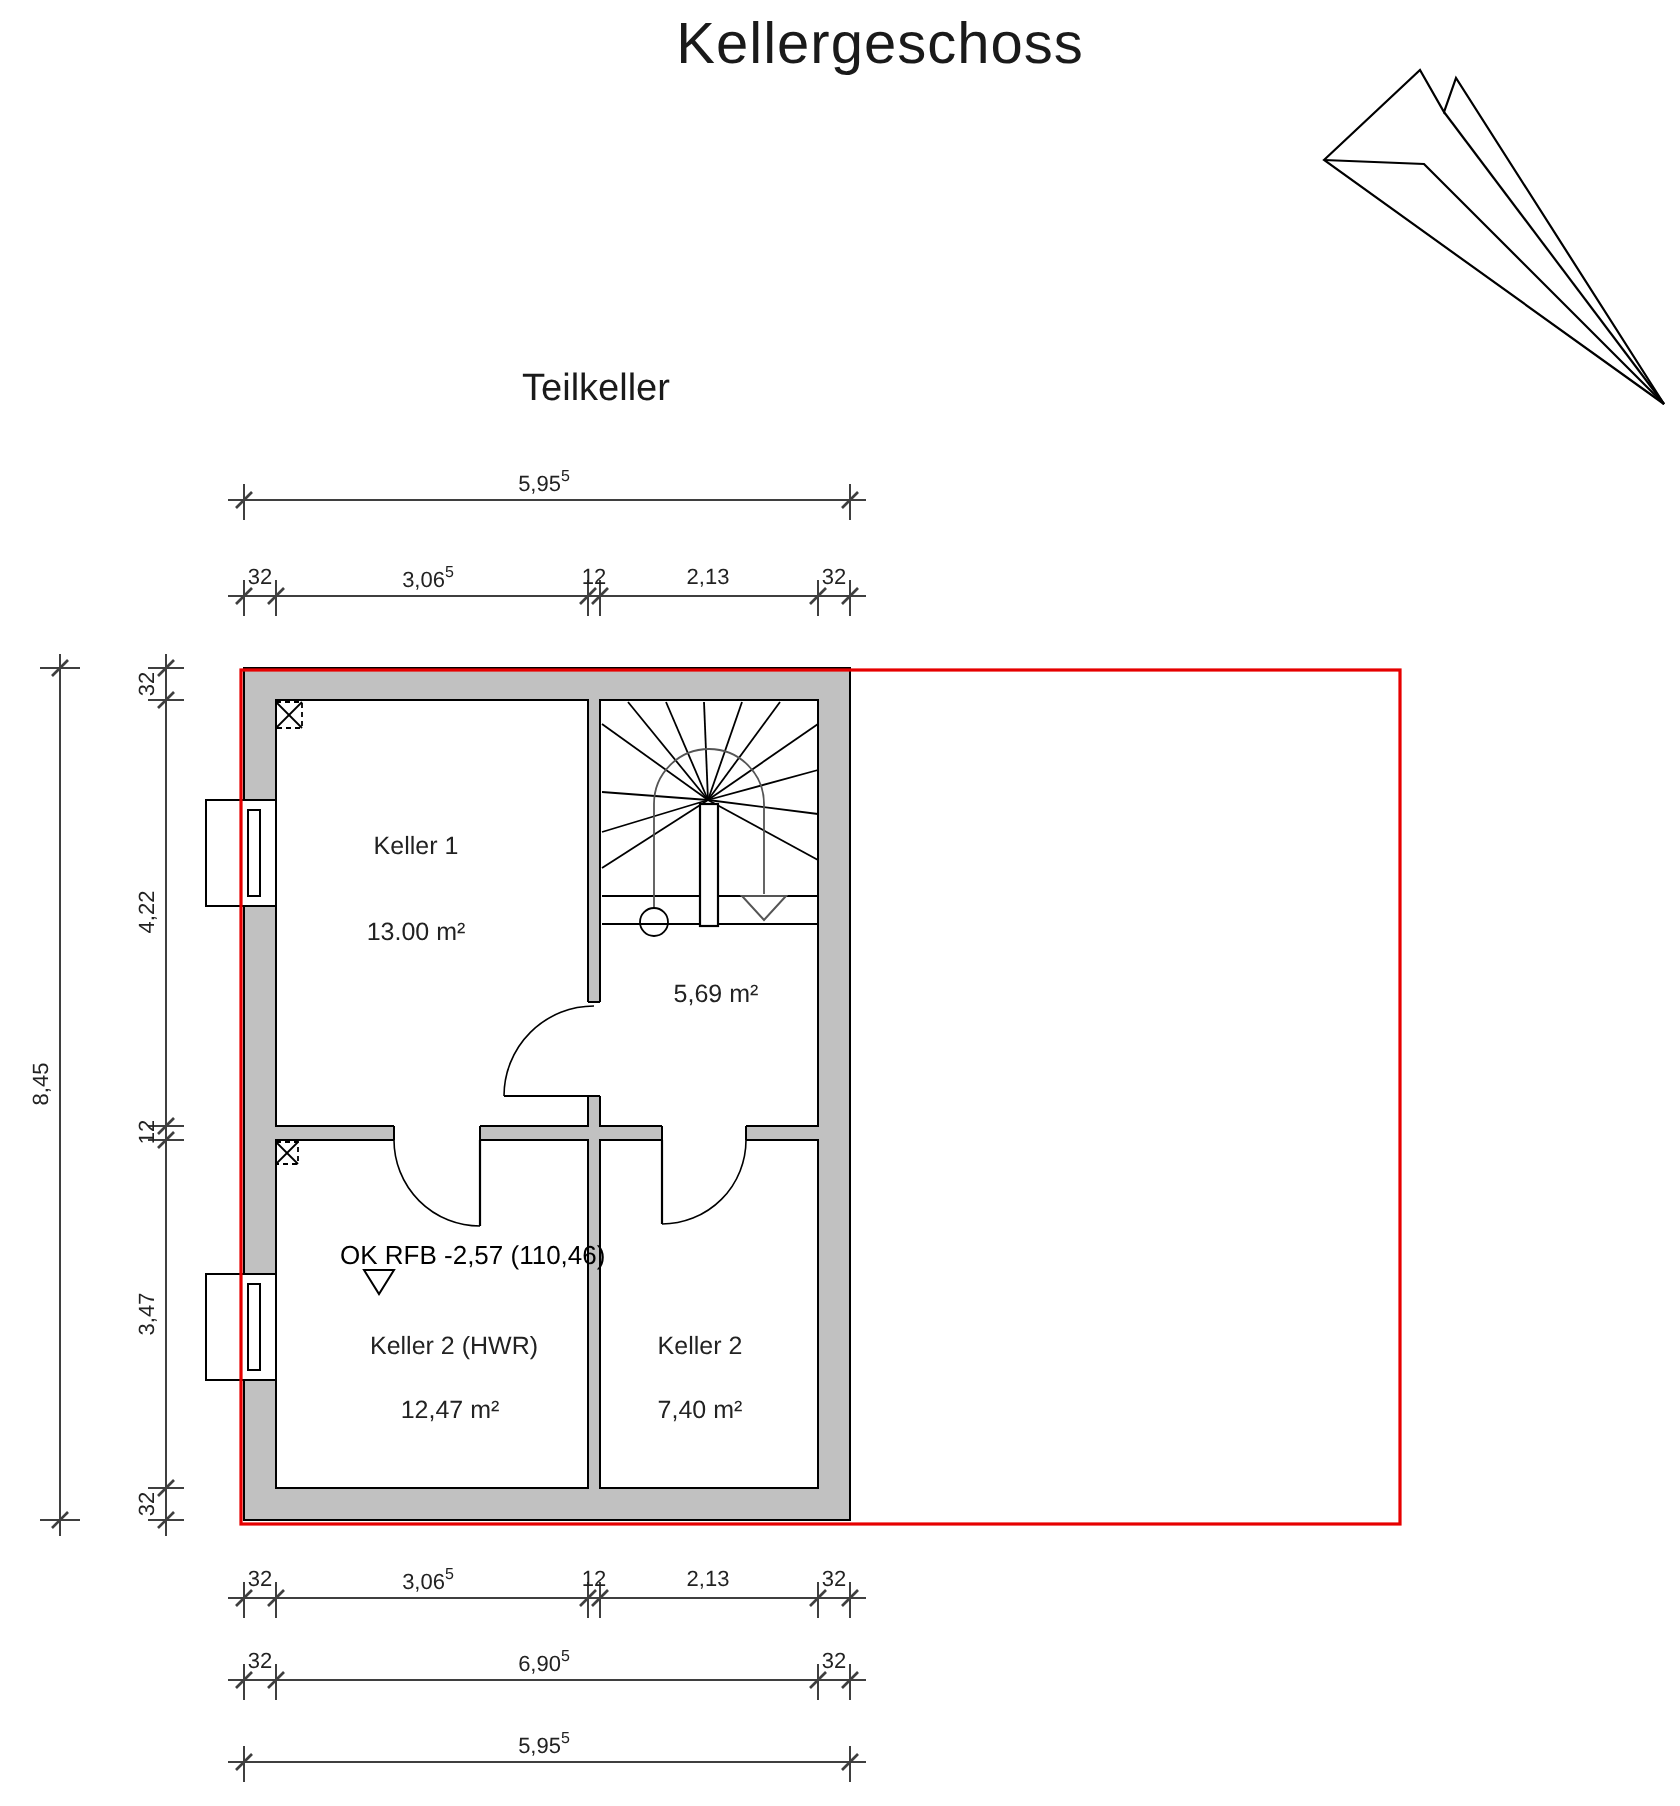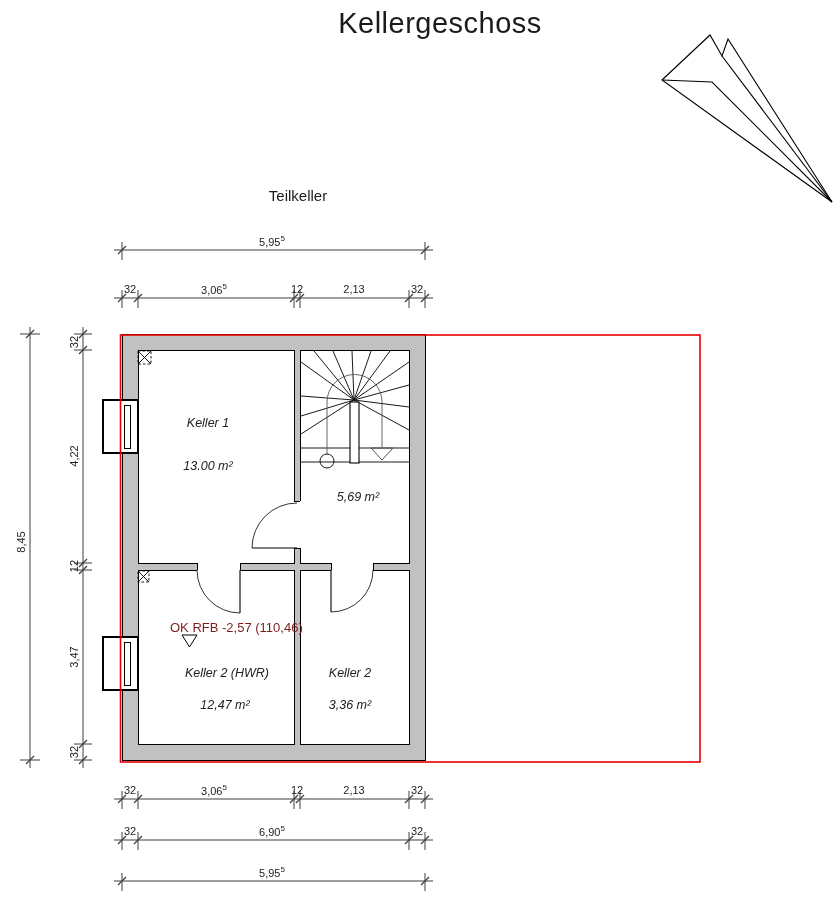--- a/index.html
+++ b/index.html
@@ -3,25 +3,25 @@
 <meta charset="utf-8">
 <style>
   html,body{margin:0;padding:0;background:#fff;}
   #stage{position:relative;width:840px;height:903px;background:#fff;overflow:hidden;
          font-family:"Liberation Sans",sans-serif;color:#1a1a1a;}
   #plan-svg{position:absolute;left:0;top:0;z-index:1;}
   .lbl{position:absolute;z-index:2;white-space:nowrap;}
   .c{transform:translate(-50%,-50%);}
   .r{transform:translate(-50%,-50%) rotate(-90deg);}
   .title{font-size:29px;letter-spacing:0.5px;}
-  .section{font-size:15px;}
+  .section{font-size:19px;}
   .dim{font-size:11px;color:#222;}
   .dim sup{font-size:8px;}
-  .room{font-size:12.5px;color:#222;font-style:italic;}
-  .note{font-size:13px;color:#7f1d1d;}
+  .room{font-size:12.5px;color:#222;}
+  .note{font-size:13px;color:#000000;}
 </style>
 </head>
 <body>
 
 <div id="stage">
 
   <svg id="plan-svg" width="840" height="903" viewBox="0 0 840 903">
 
     <g shape-rendering="crispEdges">
       <rect x="122" y="334" width="303" height="426" fill="#c1c1c1" stroke="#000" stroke-width="1"></rect>
@@ -203,21 +203,21 @@
   <div class="lbl r dim" style="left:74px;top:566px"><span>12</span></div>
   <div class="lbl r dim" style="left:74px;top:657px"><span>3,47</span></div>
   <div class="lbl r dim" style="left:74px;top:752px"><span>32</span></div>
 
   <div class="lbl c room" style="left:208px;top:423px">Keller 1</div>
   <div class="lbl c room" style="left:208px;top:466px">13.00 m²</div>
   <div class="lbl c room" style="left:358px;top:497px">5,69 m²</div>
   <div class="lbl c room" style="left:227px;top:673px">Keller 2 (HWR)</div>
   <div class="lbl c room" style="left:225px;top:705px">12,47 m²</div>
   <div class="lbl c room" style="left:350px;top:673px">Keller 2</div>
-  <div class="lbl c room" style="left:350px;top:705px">3,36 m²</div>
+  <div class="lbl c room" style="left:350px;top:705px">7,40 m²</div>
 
   <div class="lbl note" style="left:170px;top:620px">OK RFB -2,57 (110,46)</div>
 
   <div class="lbl c dim" style="left:130px;top:790px"><span>32</span></div>
   <div class="lbl c dim" style="left:214px;top:790px"><span>3,06</span><sup>5</sup></div>
   <div class="lbl c dim" style="left:297px;top:790px"><span>12</span></div>
   <div class="lbl c dim" style="left:354px;top:790px"><span>2,13</span></div>
   <div class="lbl c dim" style="left:417px;top:790px"><span>32</span></div>
   <div class="lbl c dim" style="left:130px;top:831px"><span>32</span></div>
   <div class="lbl c dim" style="left:272px;top:831px"><span>6,90</span><sup>5</sup></div>

